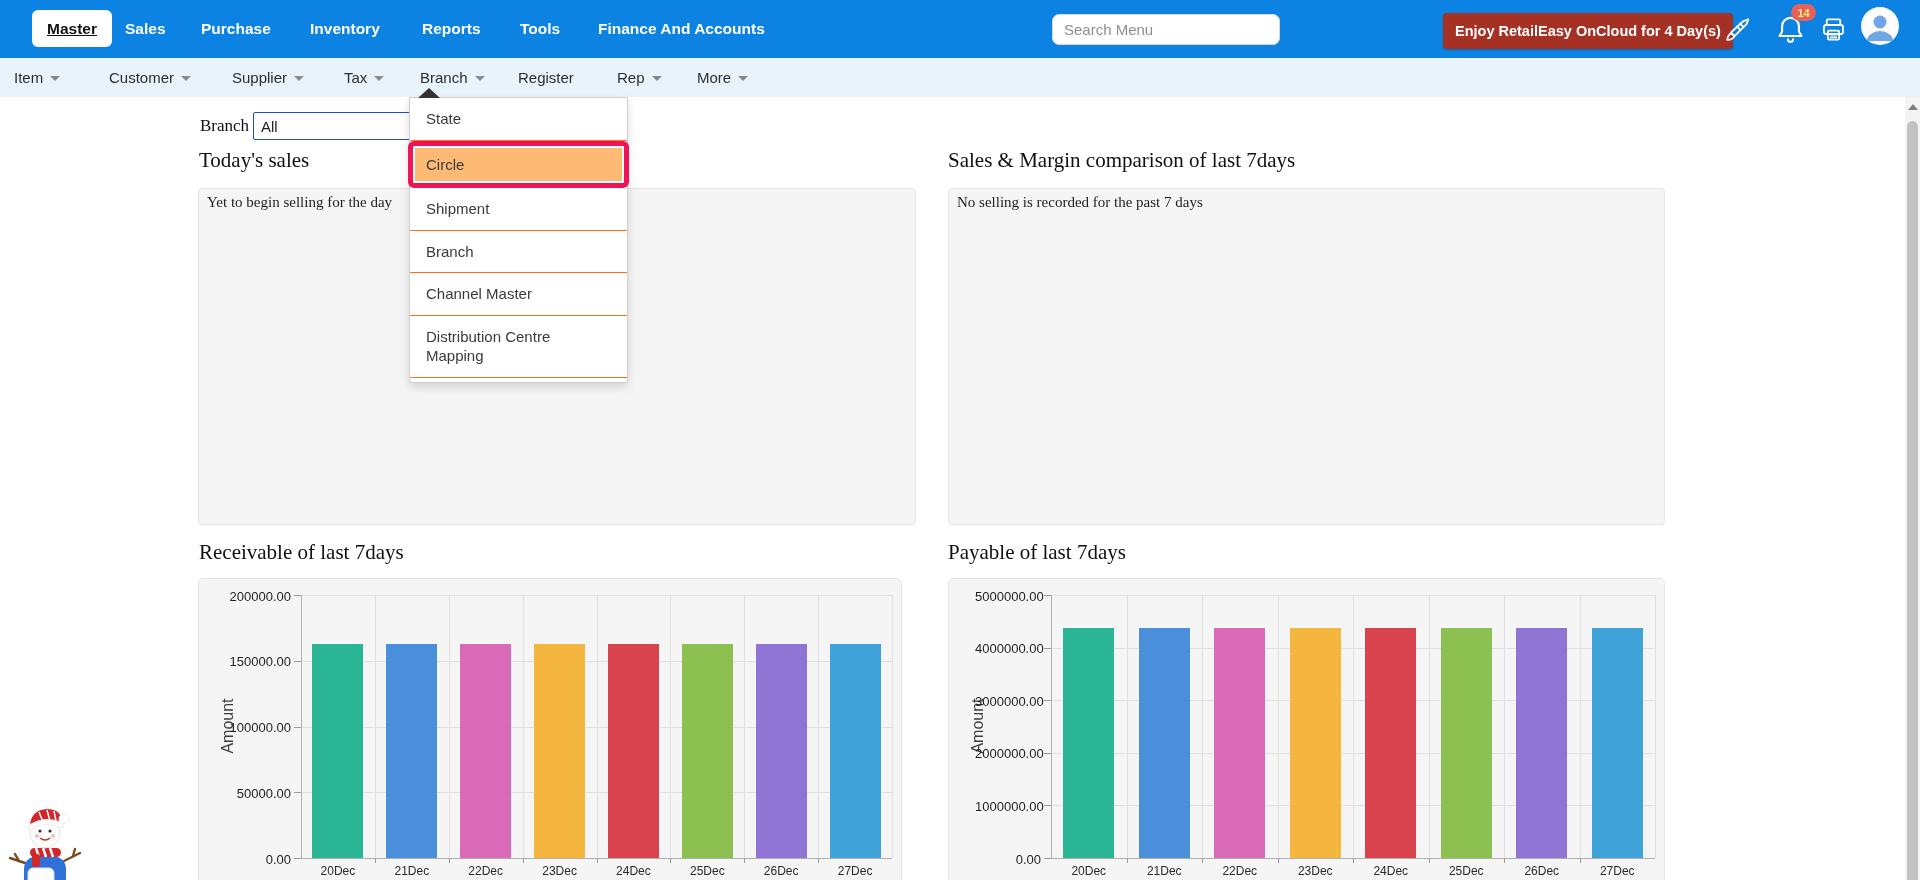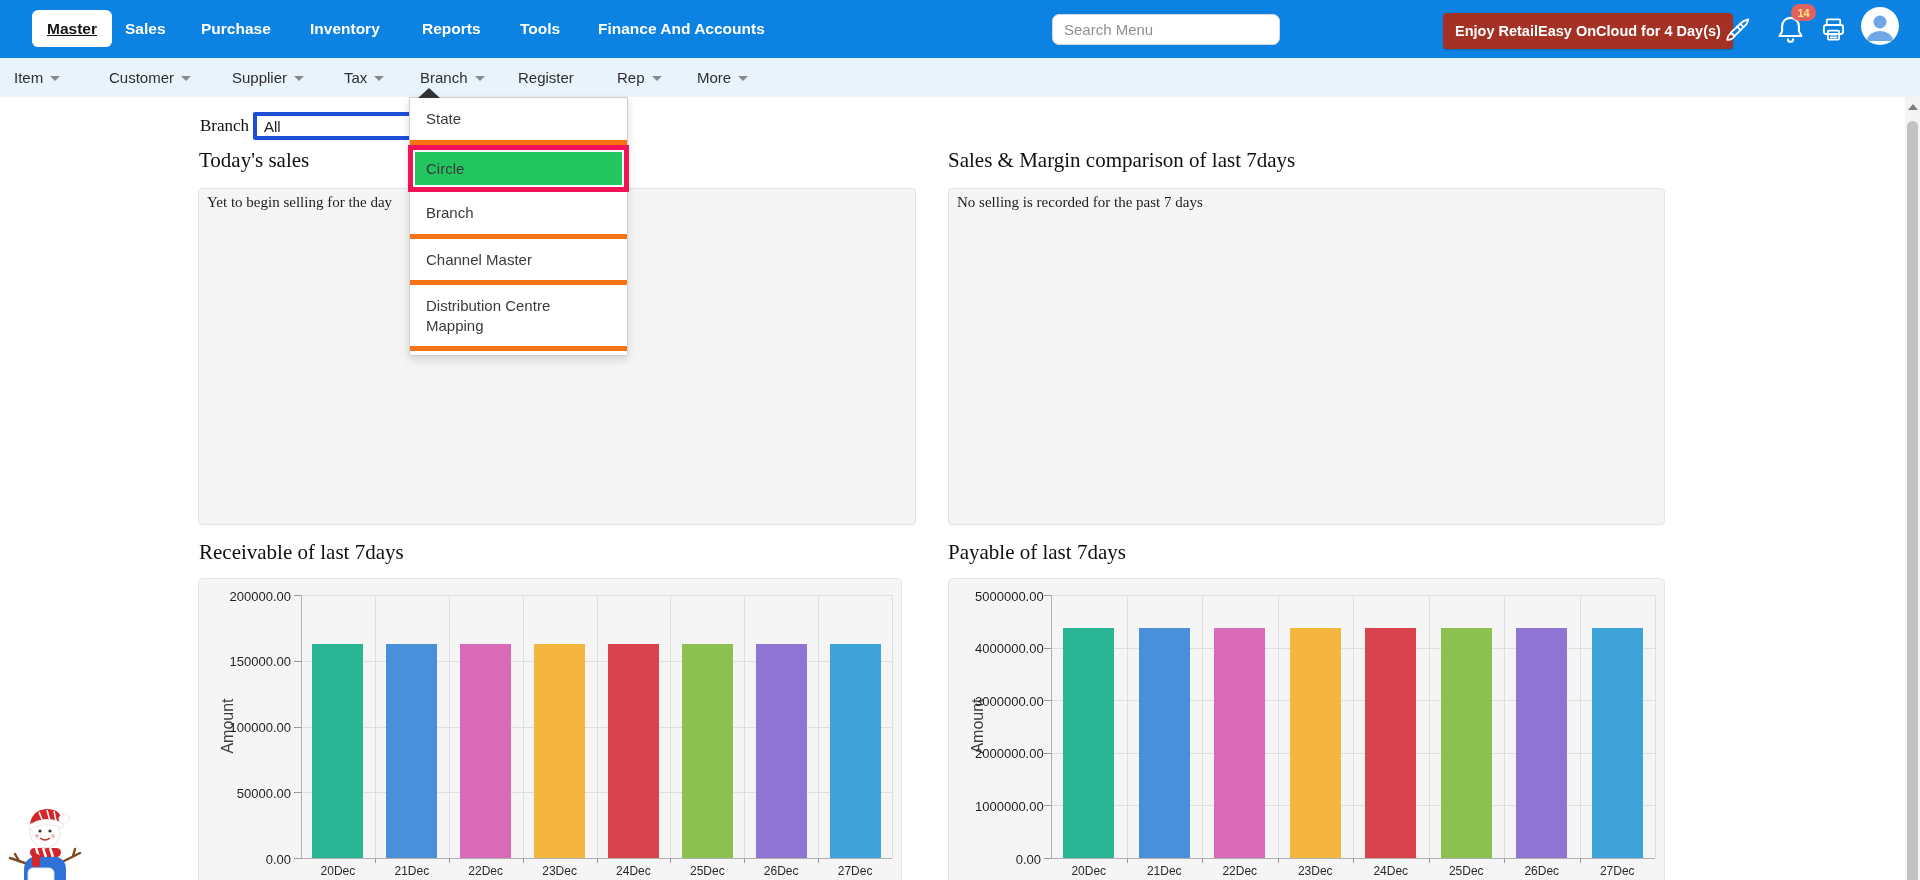--- a/index.html
+++ b/index.html
@@ -33,30 +33,30 @@
   .chev { width: 0; height: 0; border-left: 5px solid transparent; border-right: 5px solid transparent;
           border-top: 5px solid #8a8a8a; margin-top: 2px; }
 
   
   .dropdown { position: absolute; left: 409px; top: 97px; width: 219px; background: #fff;
               border: 1px solid #cfcfcf; border-radius: 0 0 3px 3px; box-shadow: 0 4px 10px rgba(0,0,0,.14);
               z-index: 20; padding-bottom: 4px; }
   .dropdown-arrow { position: absolute; left: 8px; top: -10px; width: 0; height: 0;
                     border-left: 11px solid transparent; border-right: 11px solid transparent;
                     border-bottom: 10px solid #333; }
-  .dd-item { padding: 11px 16px; font-size: 15px; color: #3a3a3a; border-bottom: 5px solid #f97316;
+  .dd-item { padding: 11px 16px; font-size: 15px; color: #3a3a3a; border-bottom: 1px solid #f97316;
              cursor: pointer; line-height: 1.3; }
   .dd-item.highlighted { border: 5px solid #f01357; box-shadow: inset 0 0 0 2px #fff;
                          background: #e3e3e3; padding: 9px 13px; margin: 0 -2px; }
 
   
   .filter-label { position: absolute; left: 200px; top: 116px; font-family: "Liberation Serif", serif;
                   font-size: 17px; color: #111; }
   .filter-input { position: absolute; left: 253px; top: 112px; width: 222px; height: 28px;
-                  border: 4px solid #1d4ed8; border-radius: 2px; font-size: 15px; padding: 0 7px;
+                  border: 1px solid #1d4ed8; border-radius: 2px; font-size: 15px; padding: 0 7px;
                   color: #222; z-index: 3; outline: none; font-family: "Liberation Sans", sans-serif; }
 
   
   .section-title { position: absolute; font-family: "Liberation Serif", serif; font-size: 21px; color: #101010; }
   #title-today { left: 199px; top: 148px; }
   #title-salesmargin { left: 948px; top: 148px; }
   #title-receivable { left: 199px; top: 540px; }
   #title-payable { left: 948px; top: 540px; }
 
   .panel { position: absolute; background: #f5f5f5; border: 1px solid #e4e4e4; border-radius: 4px; }
@@ -158,21 +158,22 @@
     </div>
     <div class="menubar-item" style="left: 697px;">
       <span>More</span>
       <span class="chev"></span>
     </div>
   </div>
 
 <div class="dropdown" id="dropdown">
   <div class="dropdown-arrow"></div>
 <div class="dd-item">State</div>
-    <div class="dd-item highlighted" style="border-color: rgb(240, 19, 87); background: #22c55e;">Circle</div>
+    <div class="dd-item highlighted" style="border-color: rgb(240, 19, 87); background: #fdba74; border-radius: 6px;">Circle</div>
+    <div class="dd-item">Shipment</div>
     <div class="dd-item">Branch</div>
     <div class="dd-item">Channel Master</div>
     <div class="dd-item">Distribution Centre Mapping</div>
   </div>
 
 <span class="filter-label">Branch</span>
 <input class="filter-input" type="text" value="All" style="">
 
 <div class="section-title" id="title-today">Today's sales</div>
 <div class="section-title" id="title-salesmargin">Sales &amp; Margin comparison of last 7days</div>

